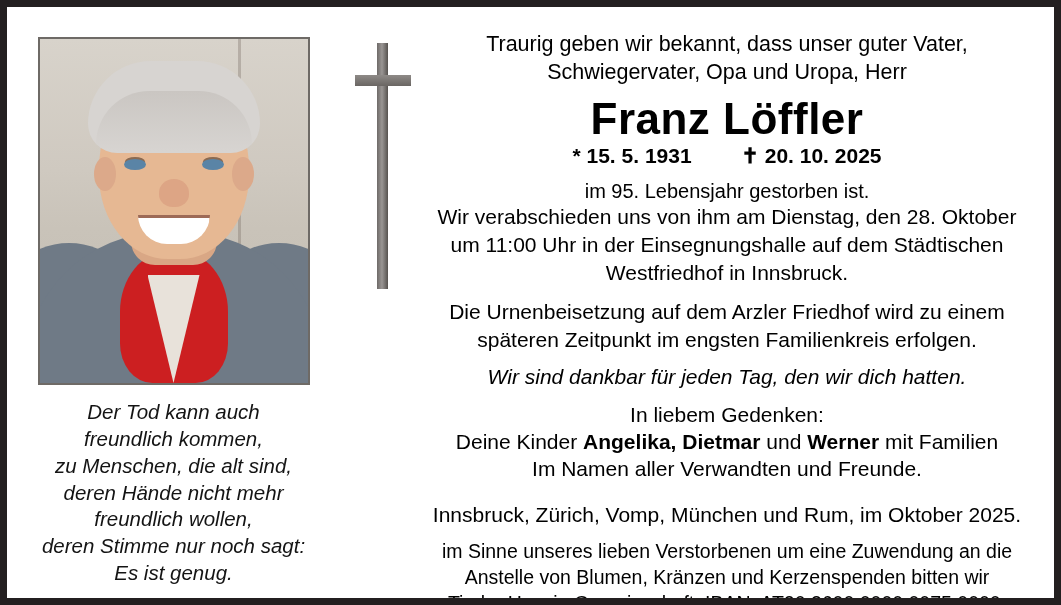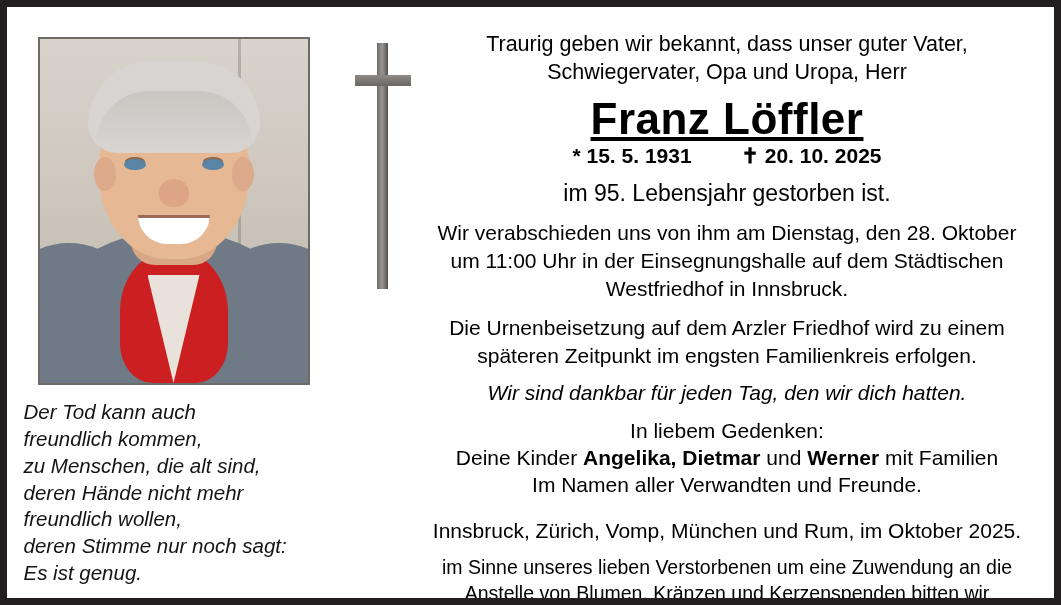--- a/index.html
+++ b/index.html
@@ -176,20 +176,21 @@
     left: 50%;
     top: 140px;
     transform: translateX(-50%);
     width: 30px;
     height: 28px;
     background: #dda585;
     border-radius: 50% 50% 45% 45%;
   }
   .poem {
     margin-top: 14px;
+    text-align: center;
     font-style: italic;
     font-size: 20.5px;
     line-height: 1.31;
     color: #141414;
     width: 300px;
   }
   
   .cross-col {
     width: 86px;
     flex: 0 0 86px;
@@ -229,39 +230,37 @@
     font-size: 21.5px;
     line-height: 1.28;
     margin-bottom: 10px;
   }
   .name {
     font-size: 44px;
     font-weight: bold;
     letter-spacing: 0.5px;
     margin: 10px 0 2px 0;
     line-height: 1.05;
-    text-decoration: underline;
   }
   .dates {
     font-size: 21px;
     font-weight: bold;
     margin-bottom: 12px;
   }
   .dates .gap {
     display: inline-block;
     width: 38px;
   }
   .line-block {
     font-size: 21px;
     line-height: 1.33;
     margin-bottom: 11px;
   }
   .age-line {
-    font-size: 23px;
-    margin-bottom: 12px;
+    font-size: 20px;
   }
   .italic-line {
     font-style: italic;
     font-size: 21px;
     margin-bottom: 12px;
   }
   .memory-block {
     font-size: 21px;
     line-height: 1.3;
     margin-bottom: 20px;

